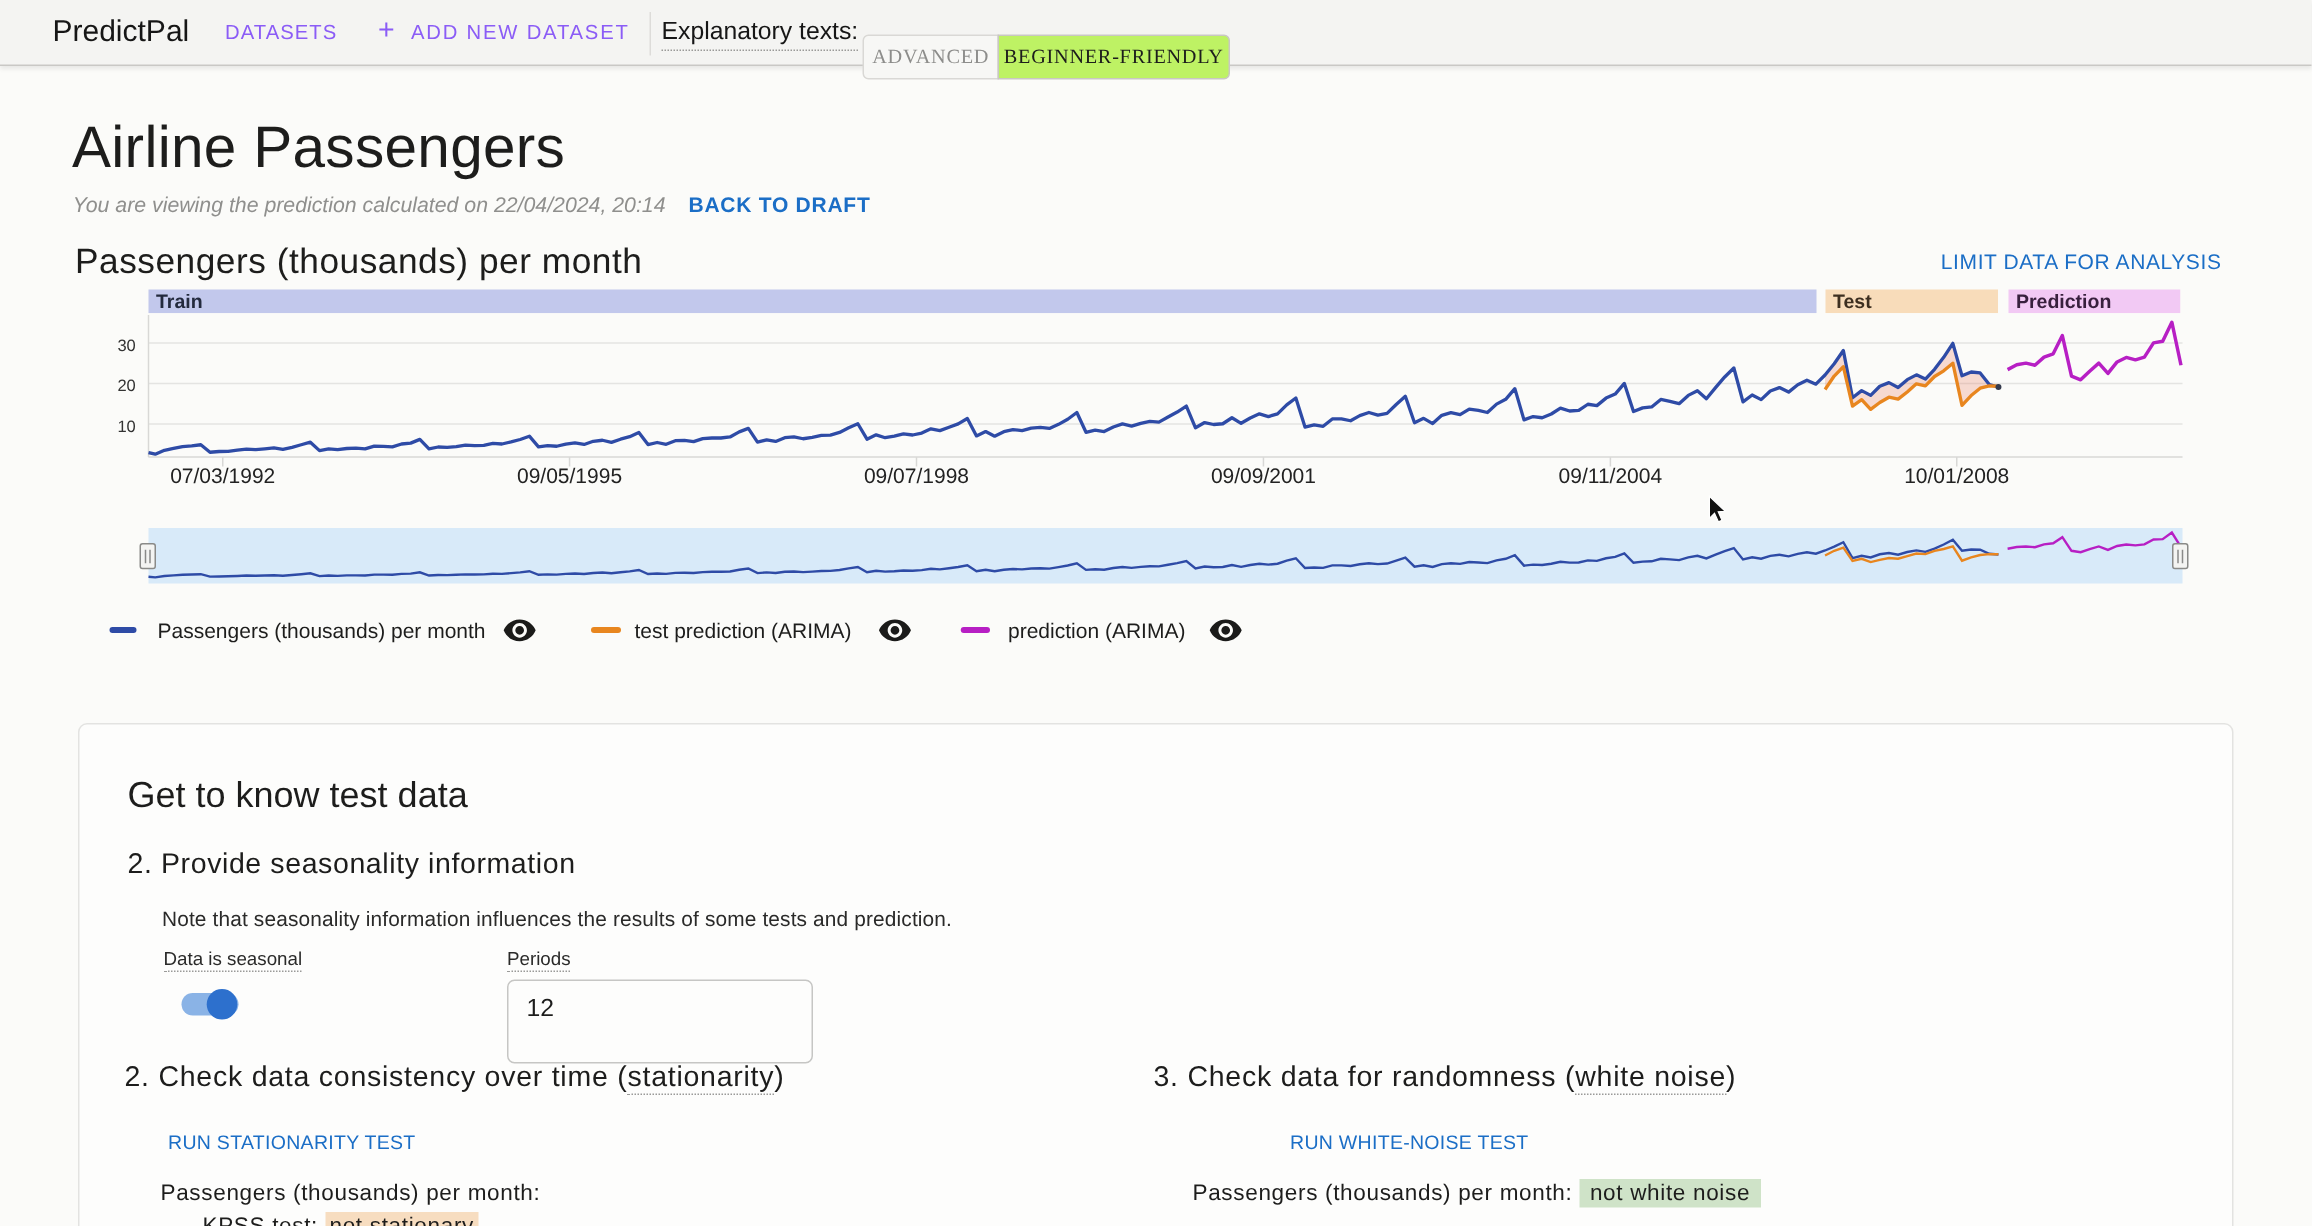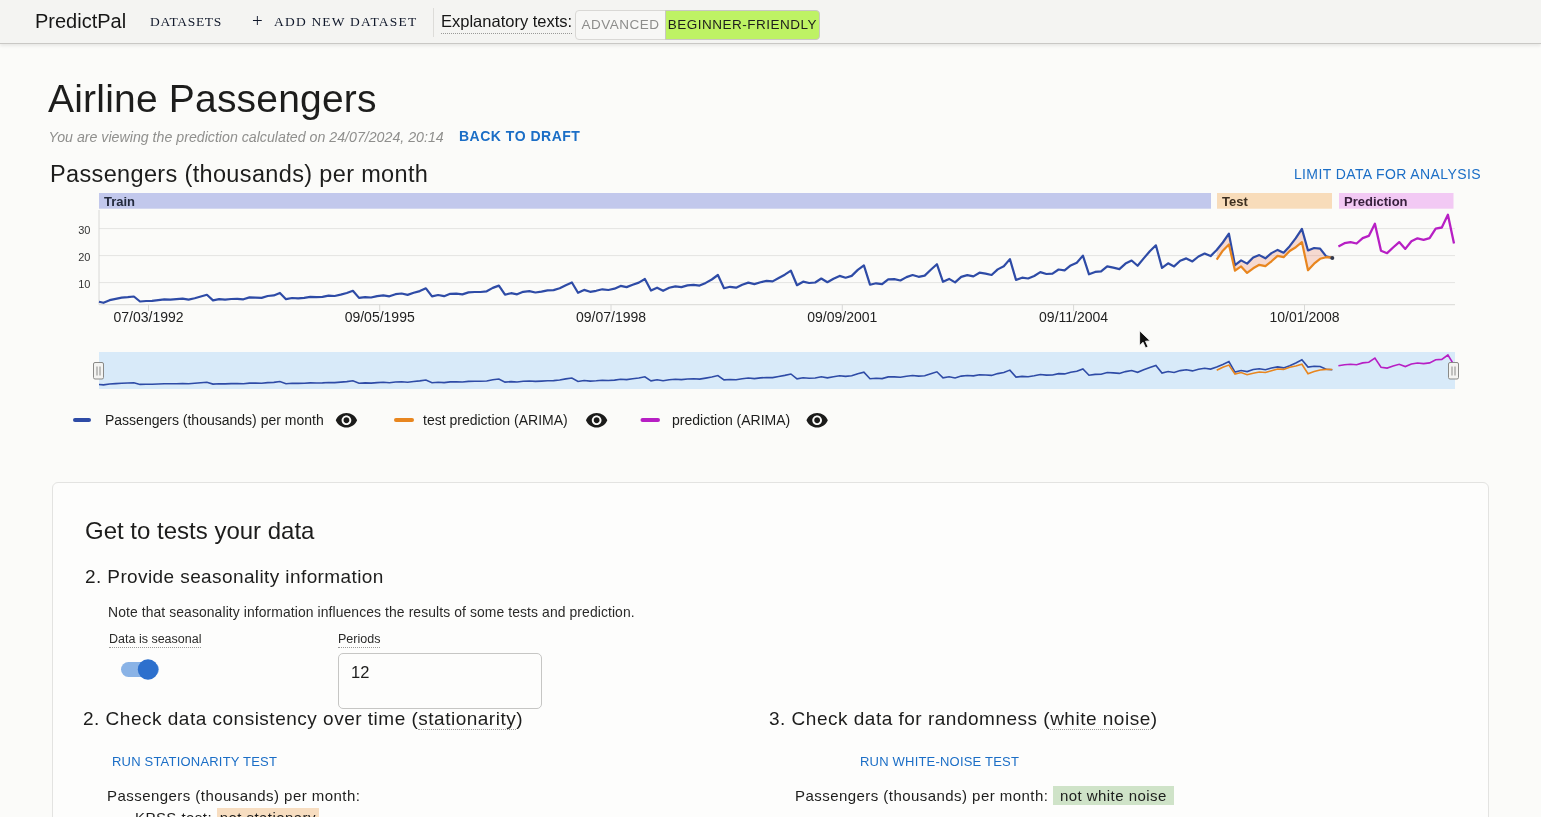--- a/index.html
+++ b/index.html
@@ -1,26 +1,26 @@
 <!DOCTYPE html>
 <html><head><meta charset="utf-8"><title>PredictPal</title>
 <style>
 * { margin:0; padding:0; box-sizing:border-box; }
 html,body { width:1541px; height:817px; overflow:hidden; background:#fbfbf9;
   font-family:"Liberation Sans", sans-serif; }
 .topbar { position:absolute; left:0; top:0; width:1541px; height:44px;
   background:#f4f4f2; border-bottom:1px solid #c9c8c5;
   box-shadow:0 2px 3px rgba(0,0,0,0.08); }
 .logo { position:absolute; left:35px; top:10px; font-size:20px; font-weight:500; color:#161616; }
-.navlink { position:absolute; top:14px; font-size:13.5px; font-weight:500; color:#0f172a;
-  letter-spacing:0.7px; text-decoration:none;font-family:Liberation Serif, serif; }
+.navlink { position:absolute; top:14px; font-size:13.5px; font-weight:500; color:#8b5cf6;
+  letter-spacing:0.7px; text-decoration:none; }
 .vdiv { position:absolute; left:433px; top:8px; height:29px; width:1px; background:#dddcd9; }
 .exp { position:absolute; left:441px; top:12px; font-size:16.5px; color:#161616;
   border-bottom:1.5px dotted #9a9a98; padding-bottom:2px; }
-.btn { position:absolute; top:10px; height:30px; font-family:Liberation Sans, sans-serif;
+.btn { position:absolute; top:23px; height:30px; font-family:Liberation Serif, serif;
   font-size:13.5px; font-weight:500; letter-spacing:0.5px; text-align:center; line-height:28px; }
 .btn1 { left:575px; width:91px; background:#f7f7f5; border:1px solid #d9d8d5;
   border-radius:4px 0 0 4px; color:#8d8d8b; }
 .btn2 { left:665px; width:155px; background:#bef264; border:1px solid #c9c7c3;
   border-radius:0 4px 4px 0; color:#1d1d1c; }
 h1 { position:absolute; left:48px; top:77px; font-size:39px; font-weight:500; color:#1d1d1c;
   letter-spacing:0.2px; }
 .sub { position:absolute; left:48.5px; top:129px; font-size:14.2px; font-style:italic; color:#8f8f8d; }
 .backlink { position:absolute; left:459px; top:128px; font-size:14px; font-weight:700;
   font-style:normal; letter-spacing:0.5px; color:#1b6ec6; }
@@ -51,21 +51,21 @@
   <span class="logo">PredictPal</span>
   <span class="navlink" style="left:150px;">DATASETS</span>
   <span class="navlink" style="left:252px; top:10px; font-size:19px; font-weight:400;">+</span>
     <span class="navlink" style="left:274px; letter-spacing:1.2px;">ADD NEW DATASET</span>
   <div class="vdiv"></div>
   <span class="exp">Explanatory texts:</span>
   <div class="btn btn1">ADVANCED</div>
   <div class="btn btn2">BEGINNER-FRIENDLY</div>
 </div>
 <h1>Airline Passengers</h1>
-<div class="sub">You are viewing the prediction calculated on 24/07/2024, 20:14</div>
+<div class="sub">You are viewing the prediction calculated on 22/04/2024, 20:14</div>
 <div class="backlink">BACK TO DRAFT</div>
 <div class="ctitle">Passengers (thousands) per month</div>
 <div class="limit">LIMIT DATA FOR ANALYSIS</div>
 
 <svg width="1541" height="440" viewBox="0 0 1541 440" style="position:absolute;left:0;top:0;">
 
   <rect x="99" y="193" width="1112" height="15.7" fill="#c2c8ec"></rect>
   <rect x="1217" y="193" width="115" height="15.7" fill="#f8dcba"></rect>
   <rect x="1339" y="193" width="114.5" height="15.7" fill="#f2c9f4"></rect>
   <text x="104" y="205.5" font-size="13" font-weight="bold" fill="#232a3d">Train</text>
@@ -132,21 +132,21 @@
       <path d="M12 4.5C7 4.5 2.73 7.61 1 12c1.73 4.39 6 7.5 11 7.5s9.27-3.11 11-7.5c-1.73-4.39-6-7.5-11-7.5zM12 17c-2.76 0-5-2.24-5-5s2.24-5 5-5 5 2.24 5 5-2.24 5-5 5zm0-8c-1.66 0-3 1.34-3 3s1.34 3 3 3 3-1.34 3-3-1.34-3-3-3z" fill="#1b1b1a" fill-rule="evenodd"></path>
     </g>
   <rect x="640.5" y="18" width="19.5" height="4" rx="2" fill="#b71fc4"></rect>
   <text x="672" y="25" font-size="14" fill="#1d1d1c">prediction (ARIMA)</text>
   <g transform="translate(805.5,8.6) scale(0.97)">
       <path d="M12 4.5C7 4.5 2.73 7.61 1 12c1.73 4.39 6 7.5 11 7.5s9.27-3.11 11-7.5c-1.73-4.39-6-7.5-11-7.5zM12 17c-2.76 0-5-2.24-5-5s2.24-5 5-5 5 2.24 5 5-2.24 5-5 5zm0-8c-1.66 0-3 1.34-3 3s1.34 3 3 3 3-1.34 3-3-1.34-3-3-3z" fill="#1b1b1a" fill-rule="evenodd"></path>
     </g>
 </svg>
 
 <div class="card">
-  <div class="h6">Get to tests your data</div>
+  <div class="h6">Get to know test data</div>
   <div class="step1">2. Provide seasonality information</div>
   <div class="note">Note that seasonality information influences the results of some tests and prediction.</div>
   <span class="flabel" style="left:56px; top:149px;">Data is seasonal</span>
   <span class="flabel" style="left:285px; top:149px;">Periods</span>
   <svg width="60" height="40" viewBox="0 0 60 40" style="position:absolute;left:60px;top:166px;">
     <rect x="8" y="13" width="38" height="15" rx="7.5" fill="#8ab3e6"></rect>
     <circle cx="35" cy="20.5" r="10.2" fill="#2d70cd"></circle>
   </svg>
   <div class="input">12</div>
   <div class="step23" style="left:30px;">2. Check data consistency over time (<span class="dotted">stationarity</span>)</div>

